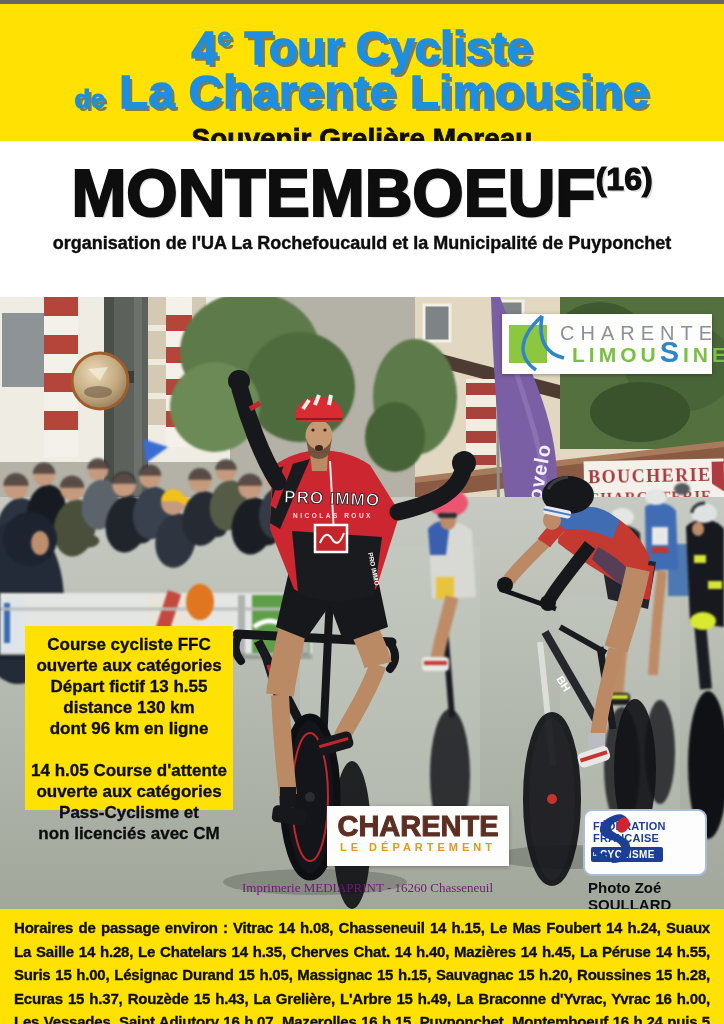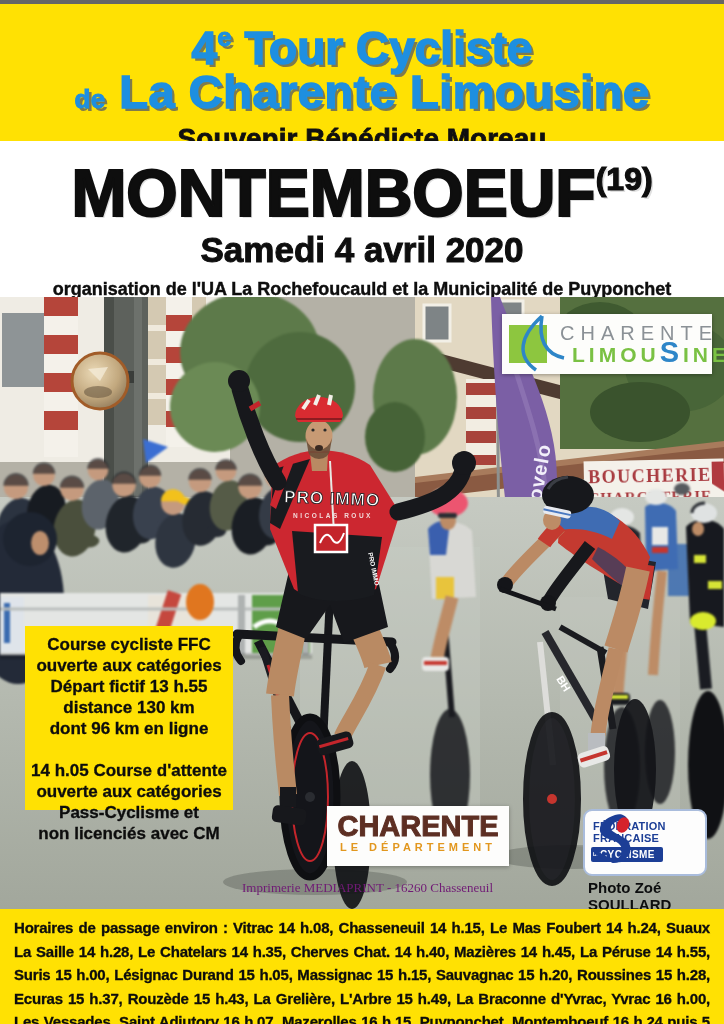--- a/index.html
+++ b/index.html
@@ -65,26 +65,25 @@
                  text-align:justify;letter-spacing:-.2px;-webkit-text-stroke:.3px #0d0d0d;}
 </style>
 </head>
 <body>
 
 <div class="poster">
 
   <header class="band-top">
     <div class="t1"><span>4</span><span class="sup">e</span><span> Tour Cycliste</span></div>
     <div class="t2"><span class="de">de</span><span> La Charente Limousine</span></div>
-    <div class="t3">Souvenir Bénédicte Moreau</div>
+    <div class="t3">Souvenir Grelière Moreau</div>
   </header>
 
   <section class="band-white">
-    <div class="city"><span>MONTEMBOEUF</span><span class="sup">(19)</span></div>
-    <div class="date">Samedi 4 avril 2020</div>
+    <div class="city"><span>MONTEMBOEUF</span><span class="sup">(16)</span></div>
     <div class="org">organisation de l'UA La Rochefoucauld et la Municipalité de Puyponchet</div>
   </section>
 
   <section class="photo">
     <svg width="724" height="612" viewBox="0 0 724 612">
       <defs>
         <linearGradient id="roadGrad" x1="0" y1="0" x2="0" y2="1">
           <stop offset="0" stop-color="#c6cac2"></stop>
             <stop offset=".5" stop-color="#b4b9af"></stop>
             <stop offset="1" stop-color="#a2a79c"></stop>

